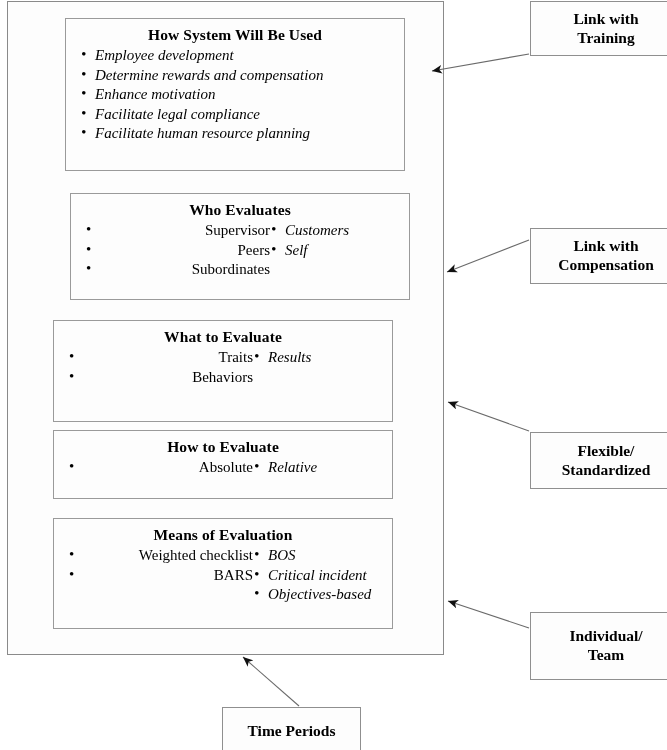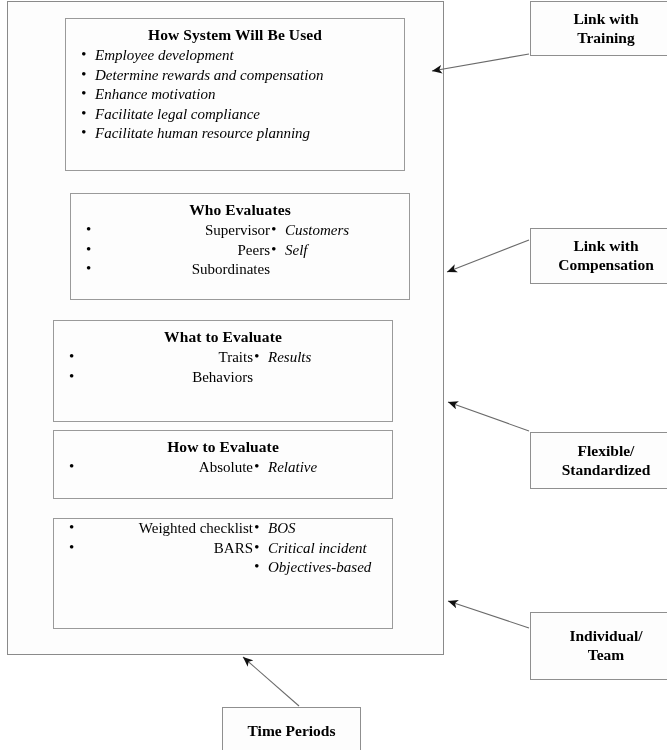--- a/index.html
+++ b/index.html
@@ -182,20 +182,21 @@
       <div class="col col-a">
         <div class="bullet-item">Absolute</div>
       </div>
       <div class="col col-b">
         <div class="bullet-item">Relative</div>
       </div>
     </div>
   </div>
 
   <div class="box" style="left:53px; top:518px; width:340px; height:111px;">
+    <div class="box-title">Means of Evaluation</div>
     <div class="cols">
       <div class="col col-a">
         <div class="bullet-item">Weighted checklist</div>
         <div class="bullet-item">BARS</div>
       </div>
       <div class="col col-b">
         <div class="bullet-item">BOS</div>
         <div class="bullet-item">Critical incident</div>
         <div class="bullet-item">Objectives-based</div>
       </div>

